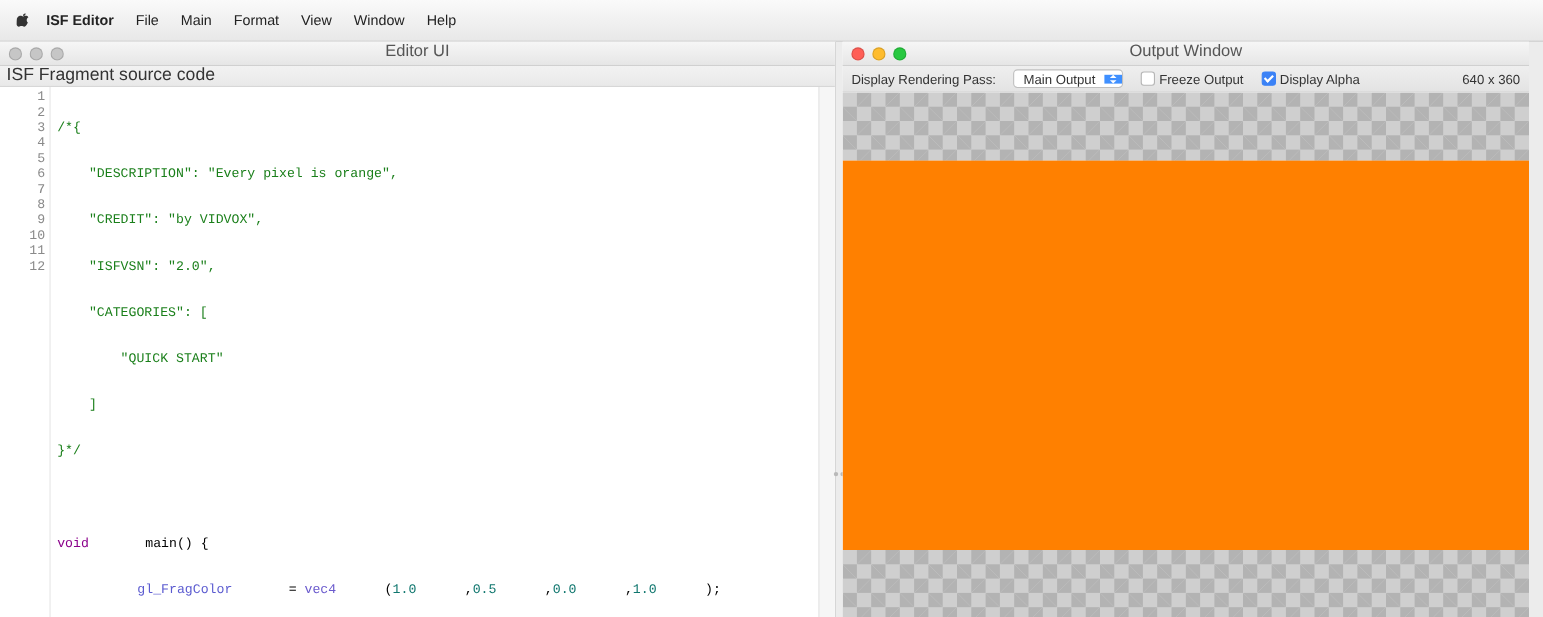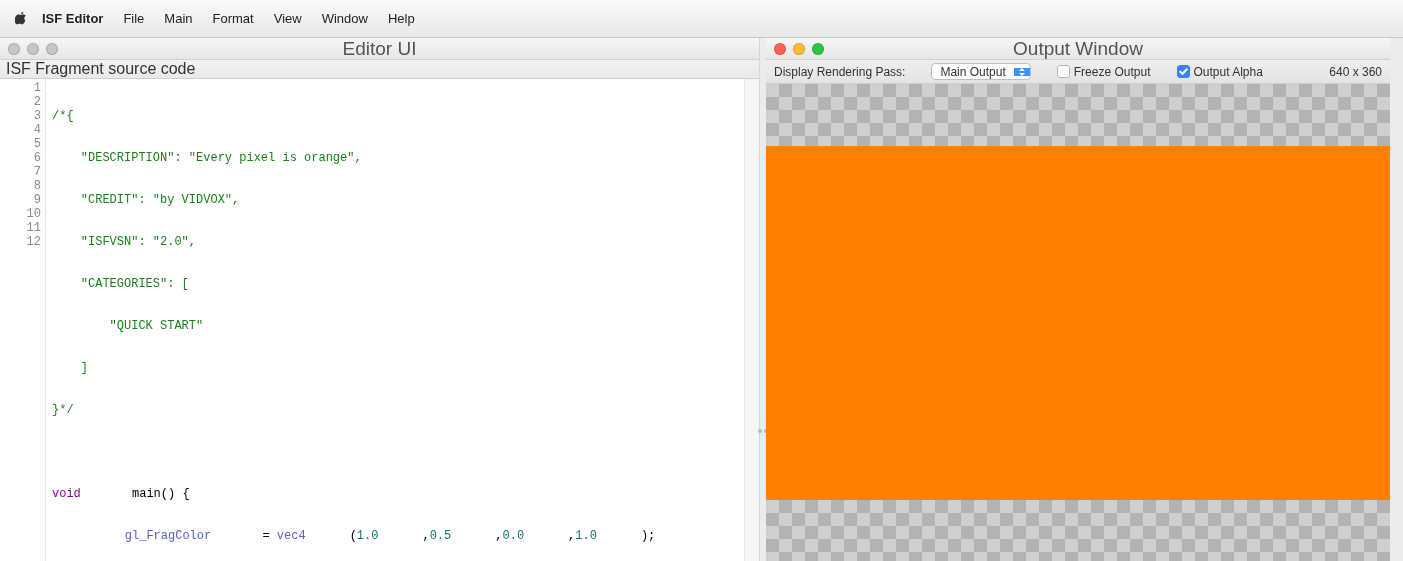--- a/index.html
+++ b/index.html
@@ -50,23 +50,23 @@
       display: flex;
       flex-direction: column;
       background: #fff;
     }
     .win-titlebar {
       height: 22px;
       background: linear-gradient(#f6f6f6, #e6e6e6);
       border-bottom: 1px solid #d0d0d0;
       position: relative;
       display: flex;
-      align-items: center;
-      justify-content: center;
-      font-size: 19px;
+      align-items: flex-start;
+      justify-content: center;
+      font-size: 15px;
       color: #555;
     }
     .traffic {
       position: absolute;
       left: 8px;
       top: 50%;
       transform: translateY(-50%);
       display: flex;
       gap: 7px;
     }
@@ -161,21 +161,21 @@
       left: 766px;
       width: auto;
     }
     .output-toolbar {
       height: 24px;
       background: linear-gradient(#efefef, #e3e3e3);
       border-bottom: 1px solid #cfcfcf;
       display: flex;
       align-items: center;
       padding: 0 8px;
-      gap: 26px;
+      gap: 16px;
       font-size: 12px;
       color: #333;
     }
     .select-wrap {
       display: inline-flex;
       align-items: center;
       height: 17px;
       border: 1px solid #bfbfbf;
       border-radius: 4px;
       background: #fff;
@@ -345,21 +345,21 @@
       <div class="select-wrap">
         <span class="sel-label">Main Output</span>
         <span class="sel-arrows"></span>
       </div>
       <label class="chk">
         <span class="box"></span>
         <span>Freeze Output</span>
       </label>
       <label class="chk">
         <span class="box checked"></span>
-        <span>Output Alpha</span>
+        <span>Display Alpha</span>
       </label>
       <span class="toolbar-spacer"></span>
       <span class="resolution">640 x 360</span>
     </div>
     <div class="output-canvas">
       <div class="checker"></div>
       <div class="orange-band"></div>
       <div class="checker2"></div>
     </div>
   </div>

